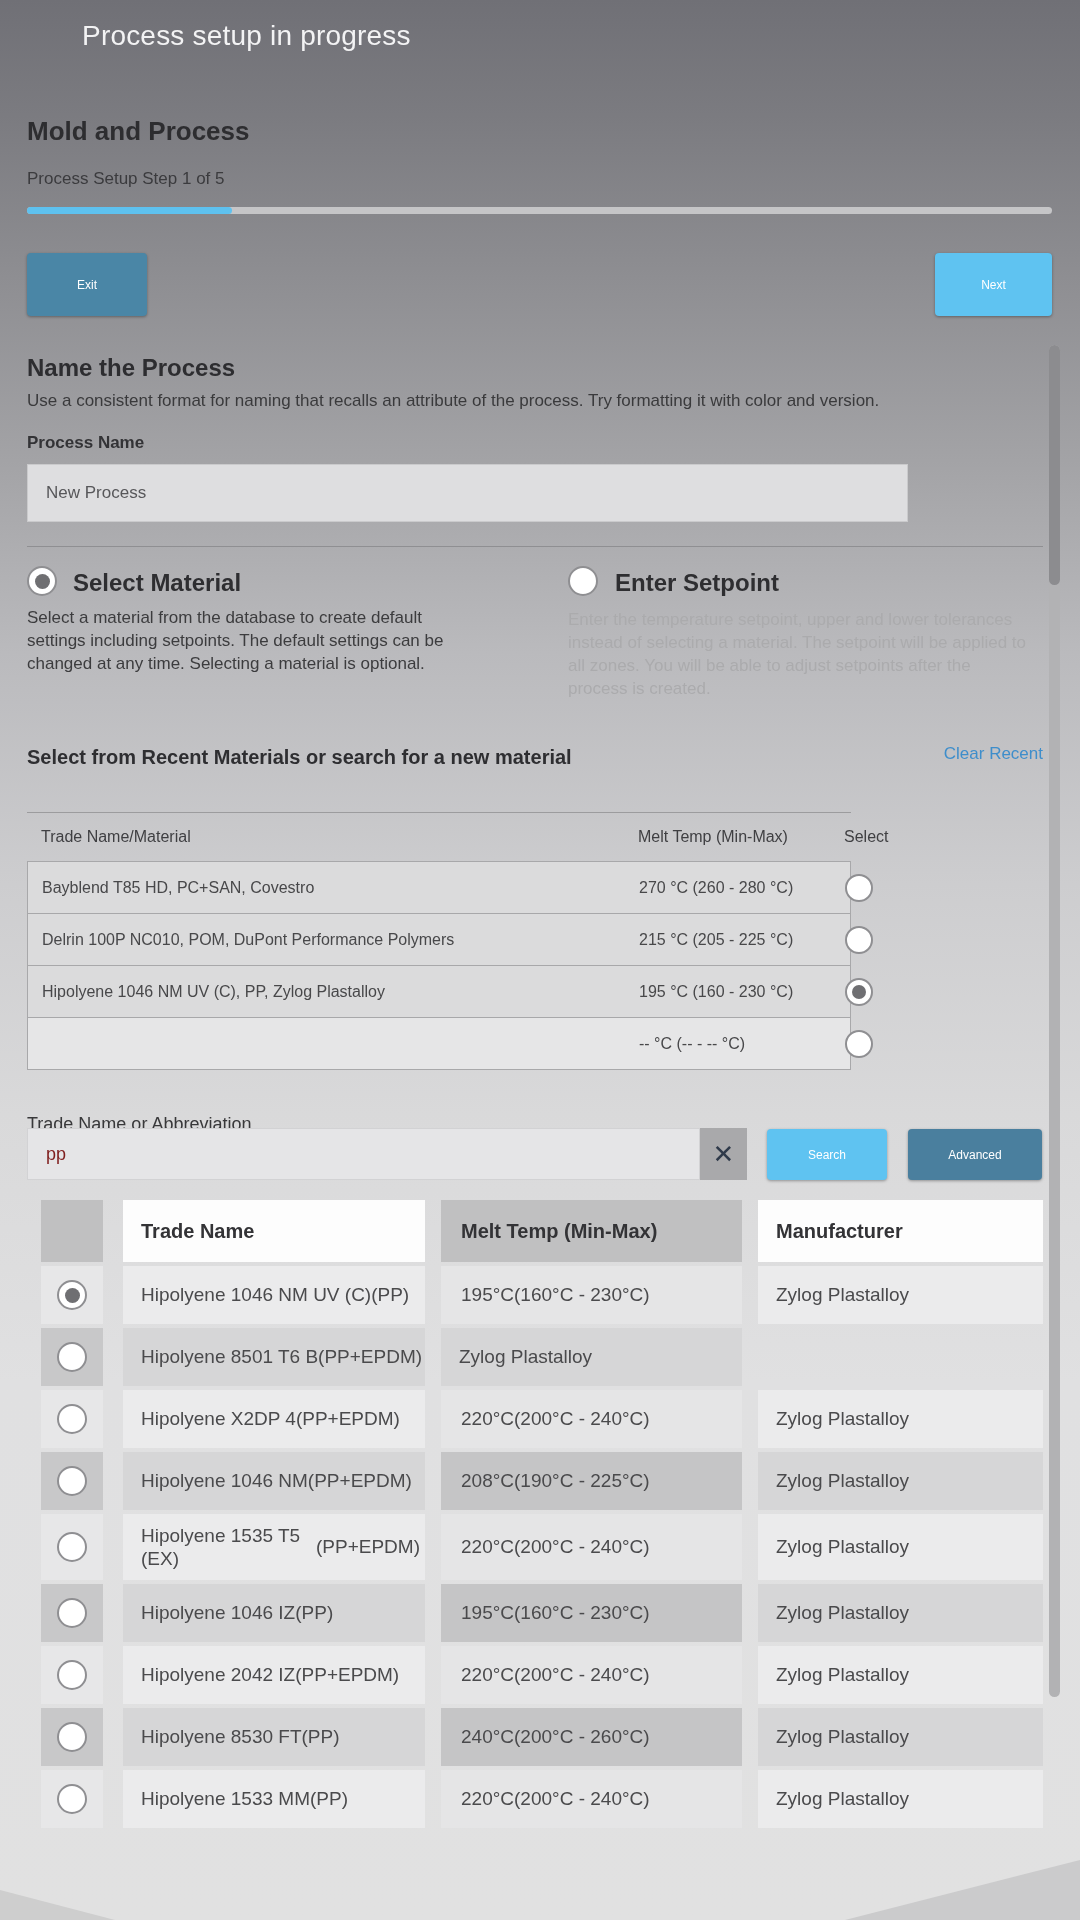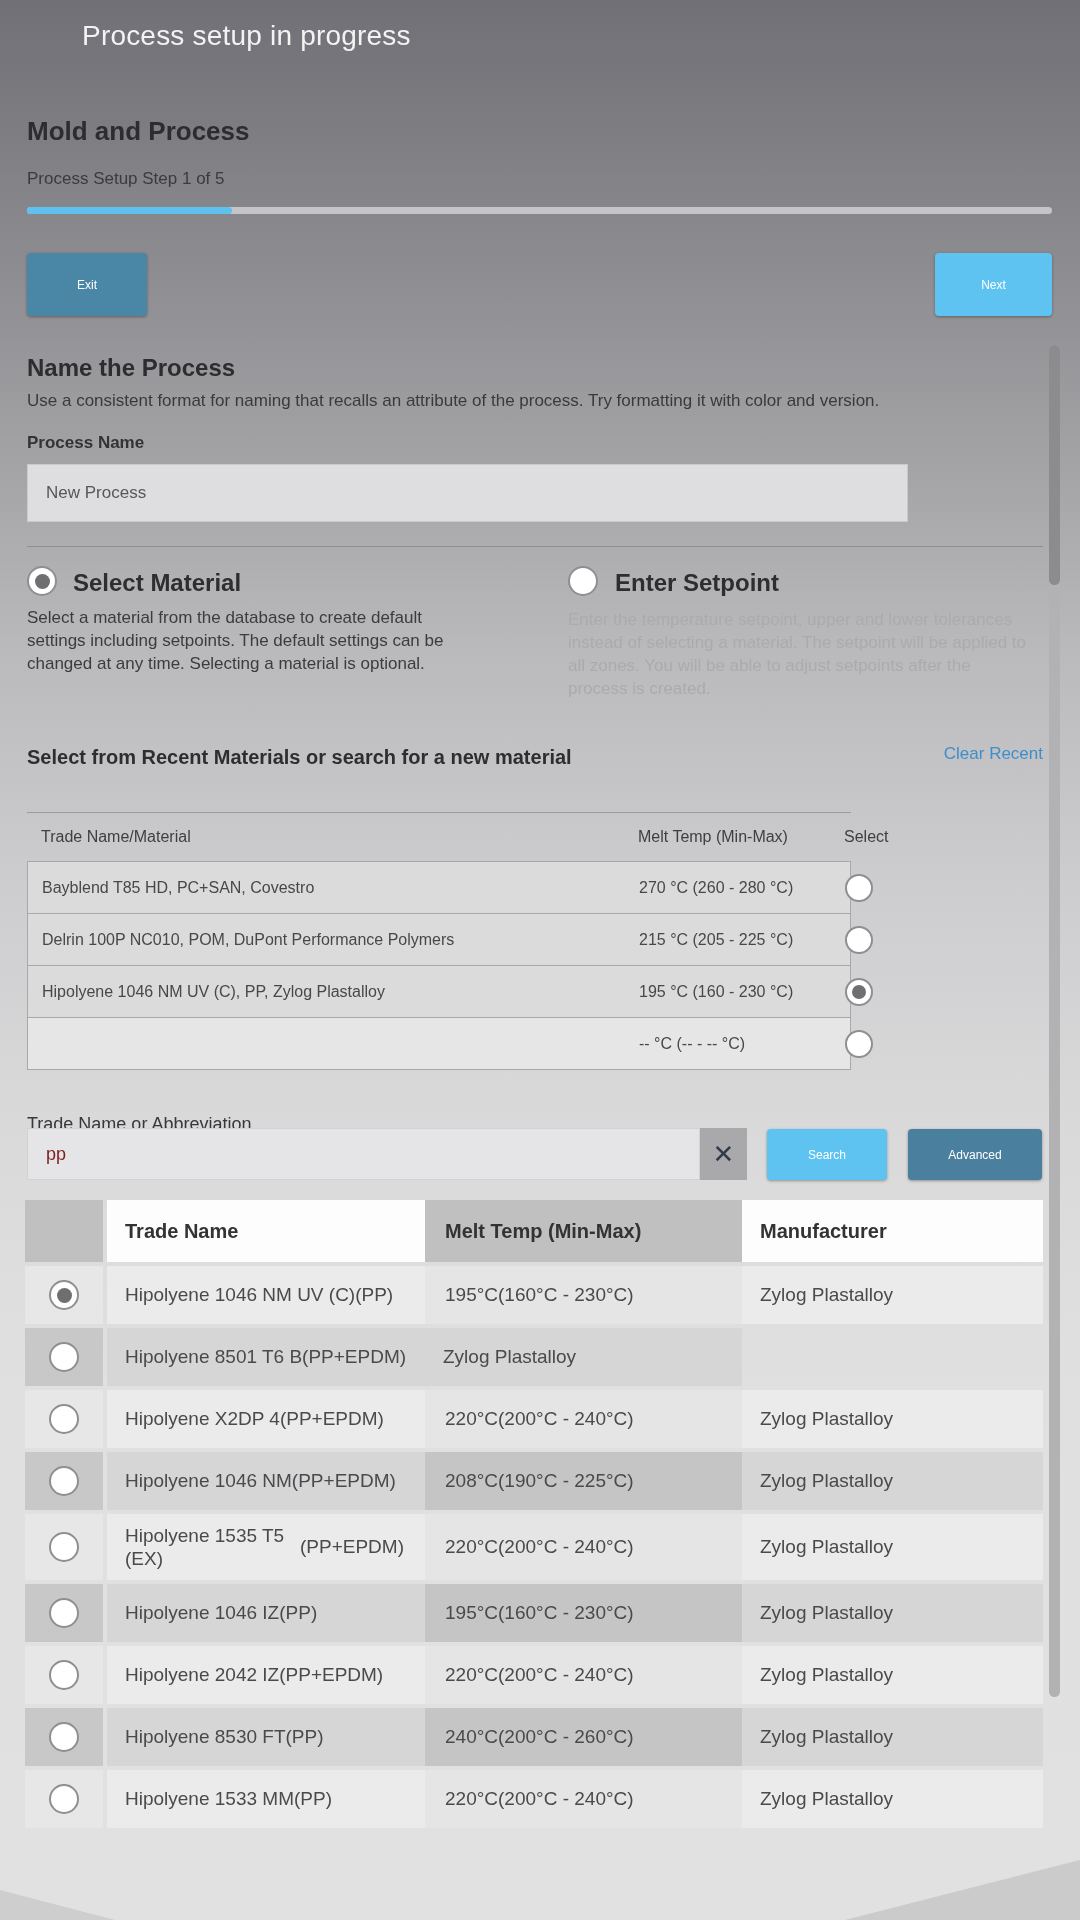--- a/index.html
+++ b/index.html
@@ -61,21 +61,21 @@
   .clear-btn{left:700px;top:1128px;width:47px;height:52px;background:#a9a9ab;display:flex;align-items:center;
       justify-content:center;font-size:26px;color:#2f3a4a;cursor:pointer;}
   .btn-search{left:767px;top:1129px;width:120px;height:51px;background:#5fc3f1;}
   .btn-advanced{left:908px;top:1129px;width:134px;height:51px;background:#4a7f9e;}
   
   .results{left:25px;top:1200px;width:1018px;font-size:19px;color:#4a4a4c;}
   .rgrid{display:grid;grid-template-columns:78px 4px 318px 317px 301px;}
   .res-head{height:62px;font-size:20px;font-weight:600;color:#333336;}
   .res-head .h-radio,.res-head .h-melt{background:#c0c0c1;}
   .res-head .h-name,.res-head .h-manu{background:#fdfdfd;}
-  .cell{display:flex;align-items:center;}
+  .cell{display:flex;align-items:center;margin-left:16px;}
   .pad{padding-left:18px;}
   .padm{padding-left:20px;}
   .res-row{height:58px;margin-top:4px;cursor:pointer;}
   .res-row.tall{height:66px;}
   .res-row.light .c-radio{background:#e7e7e8;}
   .res-row.light .c-name,.res-row.light .c-manu{background:#ebebec;}
   .res-row.light .c-melt{background:#e5e5e6;}
   .res-row.dark .c-radio{background:#c8c8c9;}
   .res-row.dark .c-name,.res-row.dark .c-manu{background:#d6d6d7;}
   .res-row.dark .c-melt{background:#c5c5c6;}

